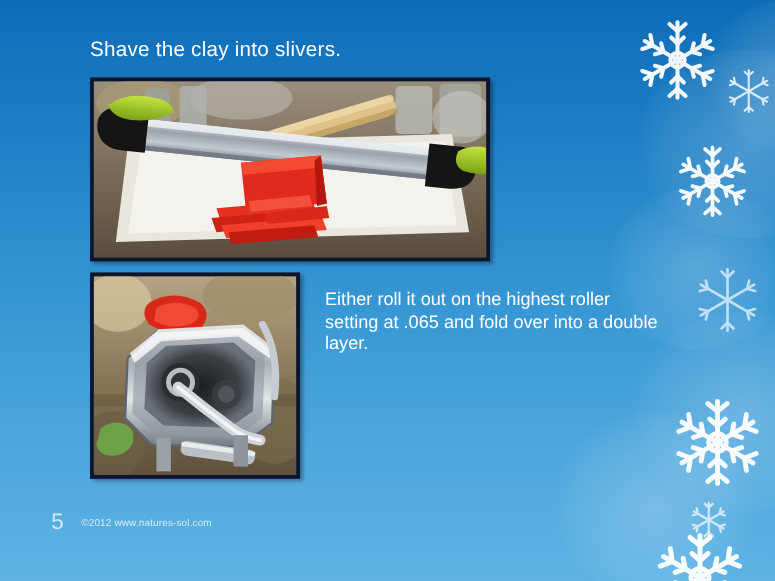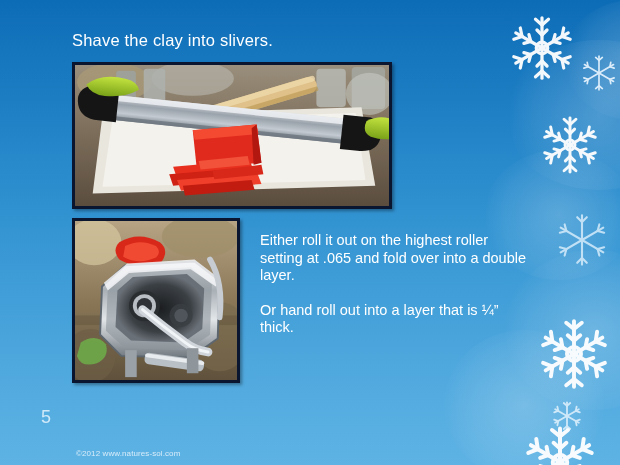--- a/index.html
+++ b/index.html
@@ -75,26 +75,25 @@
 
   .page-number {
     position: absolute;
     left: 41px;
     top: 407px;
     color: #cfe9f8;
     font-size: 18px;
   }
   .copyright {
     position: absolute;
-    left: 76px;
+    left: 65px;
     top: 414px;
     color: #d8ecf9;
     font-size: 8px;
     letter-spacing: 0.1px;
-    margin-top: 35px;
   }
 
   .flake { position: absolute; pointer-events: none; }
 </style>
 </head>
 <body>
 
 <div class="slide">
 
   <div class="mist m5"></div>
@@ -536,19 +535,18 @@
       <rect x="72" y="140" width="62" height="12" rx="5" fill="#b9c0c6" transform="rotate(8 100 146)"></rect>
       <rect x="72" y="141" width="62" height="4" rx="2" fill="#e8ecef" transform="rotate(8 100 146)"></rect>
 
       <rect x="52" y="134" width="12" height="28" fill="#9aa1a7"></rect>
       <rect x="116" y="132" width="12" height="26" fill="#8e959b"></rect>
     </svg>
   </div>
 
   <div class="body-text">
     <p>Either roll it out on the highest roller setting at .065 and fold over into a double layer.</p>
-    <p class="gap">Or hand roll out into a layer that is ¼” thick.</p>
   </div>
 
   <div class="page-number">5</div>
   <div class="copyright">©2012 www.natures-sol.com</div>
 
 </div>
 
 </body></html>

